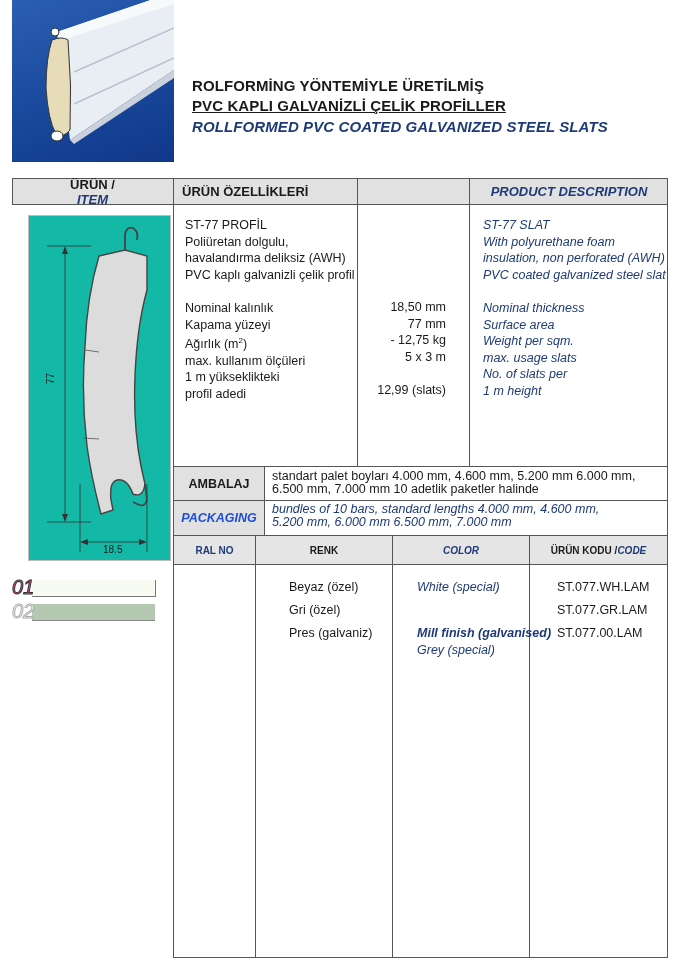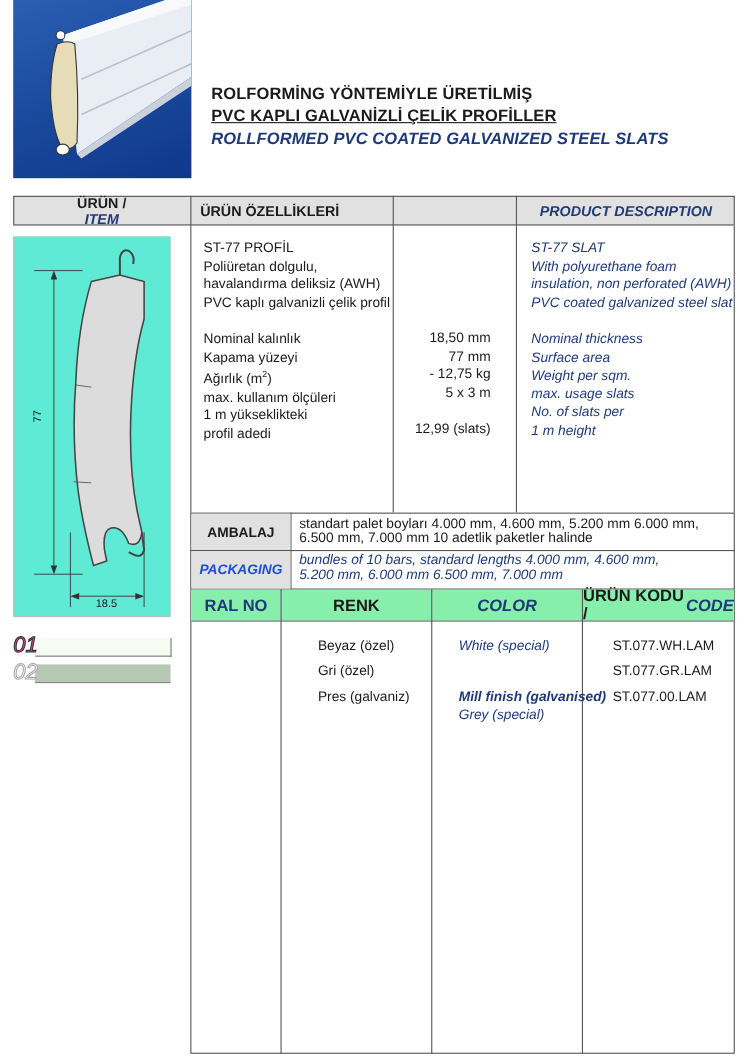--- a/index.html
+++ b/index.html
@@ -17,21 +17,21 @@
 
   
   .hdr { top:178px; height:27px; background:#e1e1e1; border:1px solid #555; box-sizing:border-box; font-size:13px; font-weight:bold; display:flex; align-items:center; }
   .spec-line { font-size:12.5px; line-height:16.5px; white-space:nowrap; }
 
   
   .pk-label { font-size:12.5px; font-weight:bold; background:#e1e1e1; display:flex; align-items:center; justify-content:center; box-sizing:border-box; }
   .pk-text { font-size:12.5px; line-height:13px; padding-left:6px; box-sizing:border-box; }
 
   
-  .ct-h { top:536px; height:28px; background:#86efac; font-size:15px; font-weight:bold; display:flex; align-items:center; justify-content:center; box-sizing:border-box; }
+  .ct-h { top:536px; height:28px; background:#e5e5e5; font-size:10px; font-weight:bold; display:flex; align-items:center; justify-content:center; box-sizing:border-box; }
   .ct-row { font-size:12.5px; white-space:nowrap; }
   .vline { width:1px; background:#555; }
 </style>
 </head>
 <body>
 
 <div id="hero" class="abs">
   <svg width="162" height="162" viewBox="0 0 162 162">
 
     <polygon points="45,32 162,-8 162,70 58,140" fill="#e9eef4"></polygon>
@@ -59,21 +59,21 @@
 <div class="abs blue it" style="left: 470px; top: 178px; width: 198px; height: 27px; display: flex; align-items: center; justify-content: center; font-size: 13px; font-weight: bold; color: rgb(31, 58, 120);">PRODUCT DESCRIPTION</div>
 <div class="abs vline" style="left:173px; top:178px; height:27px;"></div>
 <div class="abs vline" style="left:357px; top:178px; height:27px;"></div>
 <div class="abs vline" style="left:469px; top:178px; height:27px;"></div>
 
 <div class="abs vline" style="left:173px; top:205px; height:330px;"></div>
 <div class="abs vline" style="left:357px; top:205px; height:261px;"></div>
 <div class="abs vline" style="left:469px; top:205px; height:261px;"></div>
 <div class="abs vline" style="left:667px; top:205px; height:330px;"></div>
 
-<div class="abs" style="left:12px; top:215px; width:143px; height:346px; border:1px solid #bdbdbd; box-sizing:border-box; background:#5eead4;">
+<div class="abs" style="left:28px; top:215px; width:143px; height:346px; border:1px solid #bdbdbd; box-sizing:border-box; background:#14b8a6;">
   <svg width="141" height="344" viewBox="0 0 141 344">
 
     <line x1="18" y1="30" x2="62" y2="30" stroke="#333" stroke-width="0.8"></line>
     <line x1="18" y1="306" x2="62" y2="306" stroke="#333" stroke-width="0.8"></line>
     <line x1="36" y1="32" x2="36" y2="304" stroke="#333" stroke-width="0.8"></line>
     <polygon points="36,30 33,38 39,38" fill="#333"></polygon>
     <polygon points="36,306 33,298 39,298" fill="#333"></polygon>
 
     <line x1="51" y1="268" x2="51" y2="336" stroke="#333" stroke-width="0.8"></line>
     <line x1="118" y1="268" x2="118" y2="336" stroke="#333" stroke-width="0.8"></line>

